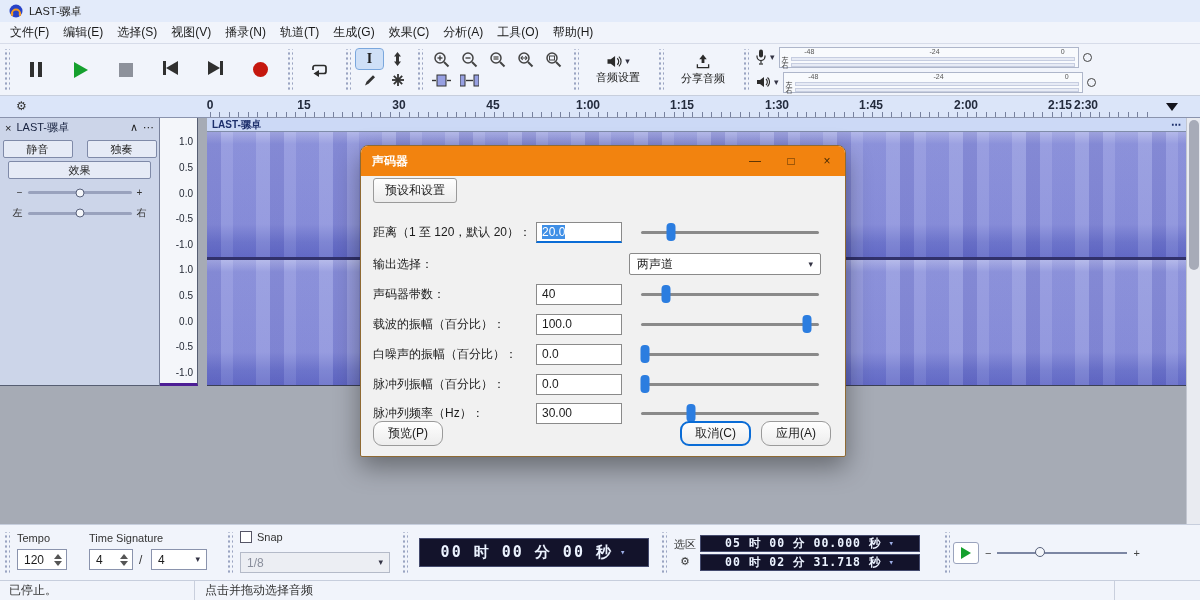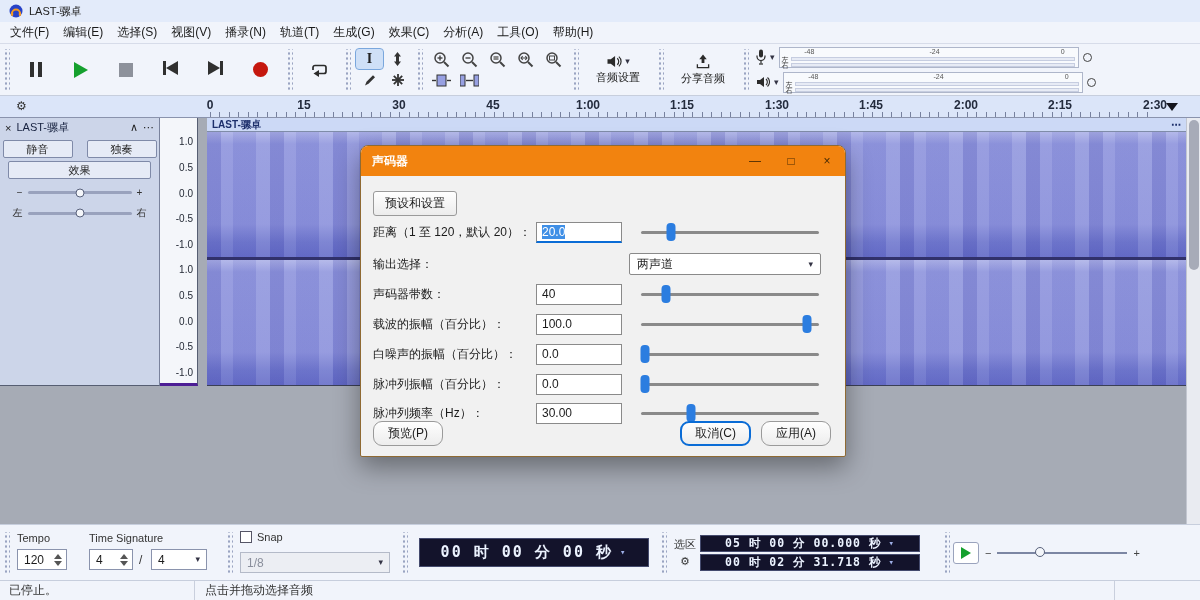--- a/index.html
+++ b/index.html
@@ -76,21 +76,21 @@
   .vscrollbar{position:absolute;right:0;top:0;width:14px;height:406px;background:#e9ebf1;border-left:1px solid #c2c6d0}
   .vthumb{position:absolute;left:2px;top:2px;width:10px;height:150px;background:#a7abb8;border-radius:5px}
 
   
   .dialog{position:absolute;left:360px;top:145px;width:486px;height:312px;background:#f1f1f1;border:1px solid #8f6a33;border-radius:8px 8px 2px 2px;box-shadow:0 10px 26px rgba(0,0,0,.38);z-index:30}
   .dlg-titlebar{height:30px;background:#f2830f;border-radius:7px 7px 0 0;display:flex;align-items:center;padding-left:11px;color:#fff;font-size:12px}
   .dlg-title{font-weight:bold}
   .dlg-ctls{margin-left:auto;display:flex}
   .dlg-ctl{width:36px;height:30px;display:flex;align-items:center;justify-content:center;color:#4b2c04;font-size:12px}
   .dlg-body{position:relative;height:280px}
-  .presets-btn{position:absolute;left:12px;top:15px;padding:3px 11px;background:linear-gradient(#fff,#ececec);border:1px solid #9a9a9a;border-radius:3px;font-size:12px}
+  .presets-btn{position:absolute;left:12px;top:2px;padding:3px 11px;background:linear-gradient(#fff,#ececec);border:1px solid #9a9a9a;border-radius:3px;font-size:12px}
   .drow{position:absolute;left:12px;width:462px;height:24px;display:flex;align-items:center}
   .dlabel{font-size:12px;color:#1b1b1b}
   .dinput{position:absolute;left:163px;width:86px;height:21px;background:#fff;border:1px solid #8a8a8a;display:flex;align-items:center;padding:0 5px;font-size:12px}
   .dinput.focused{border-bottom:2px solid #0a6cd6}
   .dinput.focused .v{background:#3f8fe6;color:#fff}
   .dslider{position:absolute;left:268px;width:178px;height:20px}
   .dslider::before{content:"";position:absolute;left:0;right:0;top:9px;height:3px;background:#8a8a8a;border-radius:2px}
   .dthumb{position:absolute;top:1px;width:9px;height:18px;background:#2b7de0;border-radius:4px;transform:translateX(-50%)}
   .ddropdown{position:absolute;left:256px;width:192px;height:22px;background:#fff;border:1px solid #8a8a8a;border-radius:2px;display:flex;align-items:center;padding:0 7px;font-size:12px}
   .ddropdown .chev{margin-left:auto}
@@ -336,21 +336,21 @@
     <span class="tl-label" style="left:210px">0</span>
     <span class="tl-label" style="left:304px">15</span>
     <span class="tl-label" style="left:399px">30</span>
     <span class="tl-label" style="left:493px">45</span>
     <span class="tl-label" style="left:588px">1:00</span>
     <span class="tl-label" style="left:682px">1:15</span>
     <span class="tl-label" style="left:777px">1:30</span>
     <span class="tl-label" style="left:871px">1:45</span>
     <span class="tl-label" style="left:966px">2:00</span>
     <span class="tl-label" style="left:1060px">2:15</span>
-    <span class="tl-label" style="left:1155px">2:30</span>
+    <span class="tl-label" style="left:1086px">2:30</span>
     <div class="tl-ticks"></div>
     <div class="tl-arrow"></div>
   </div>
 
   <div class="main">
 
     <div class="track-panel">
       <div class="tp-head">
         <span>×</span>
         <span class="title">LAST-骡卓</span>

